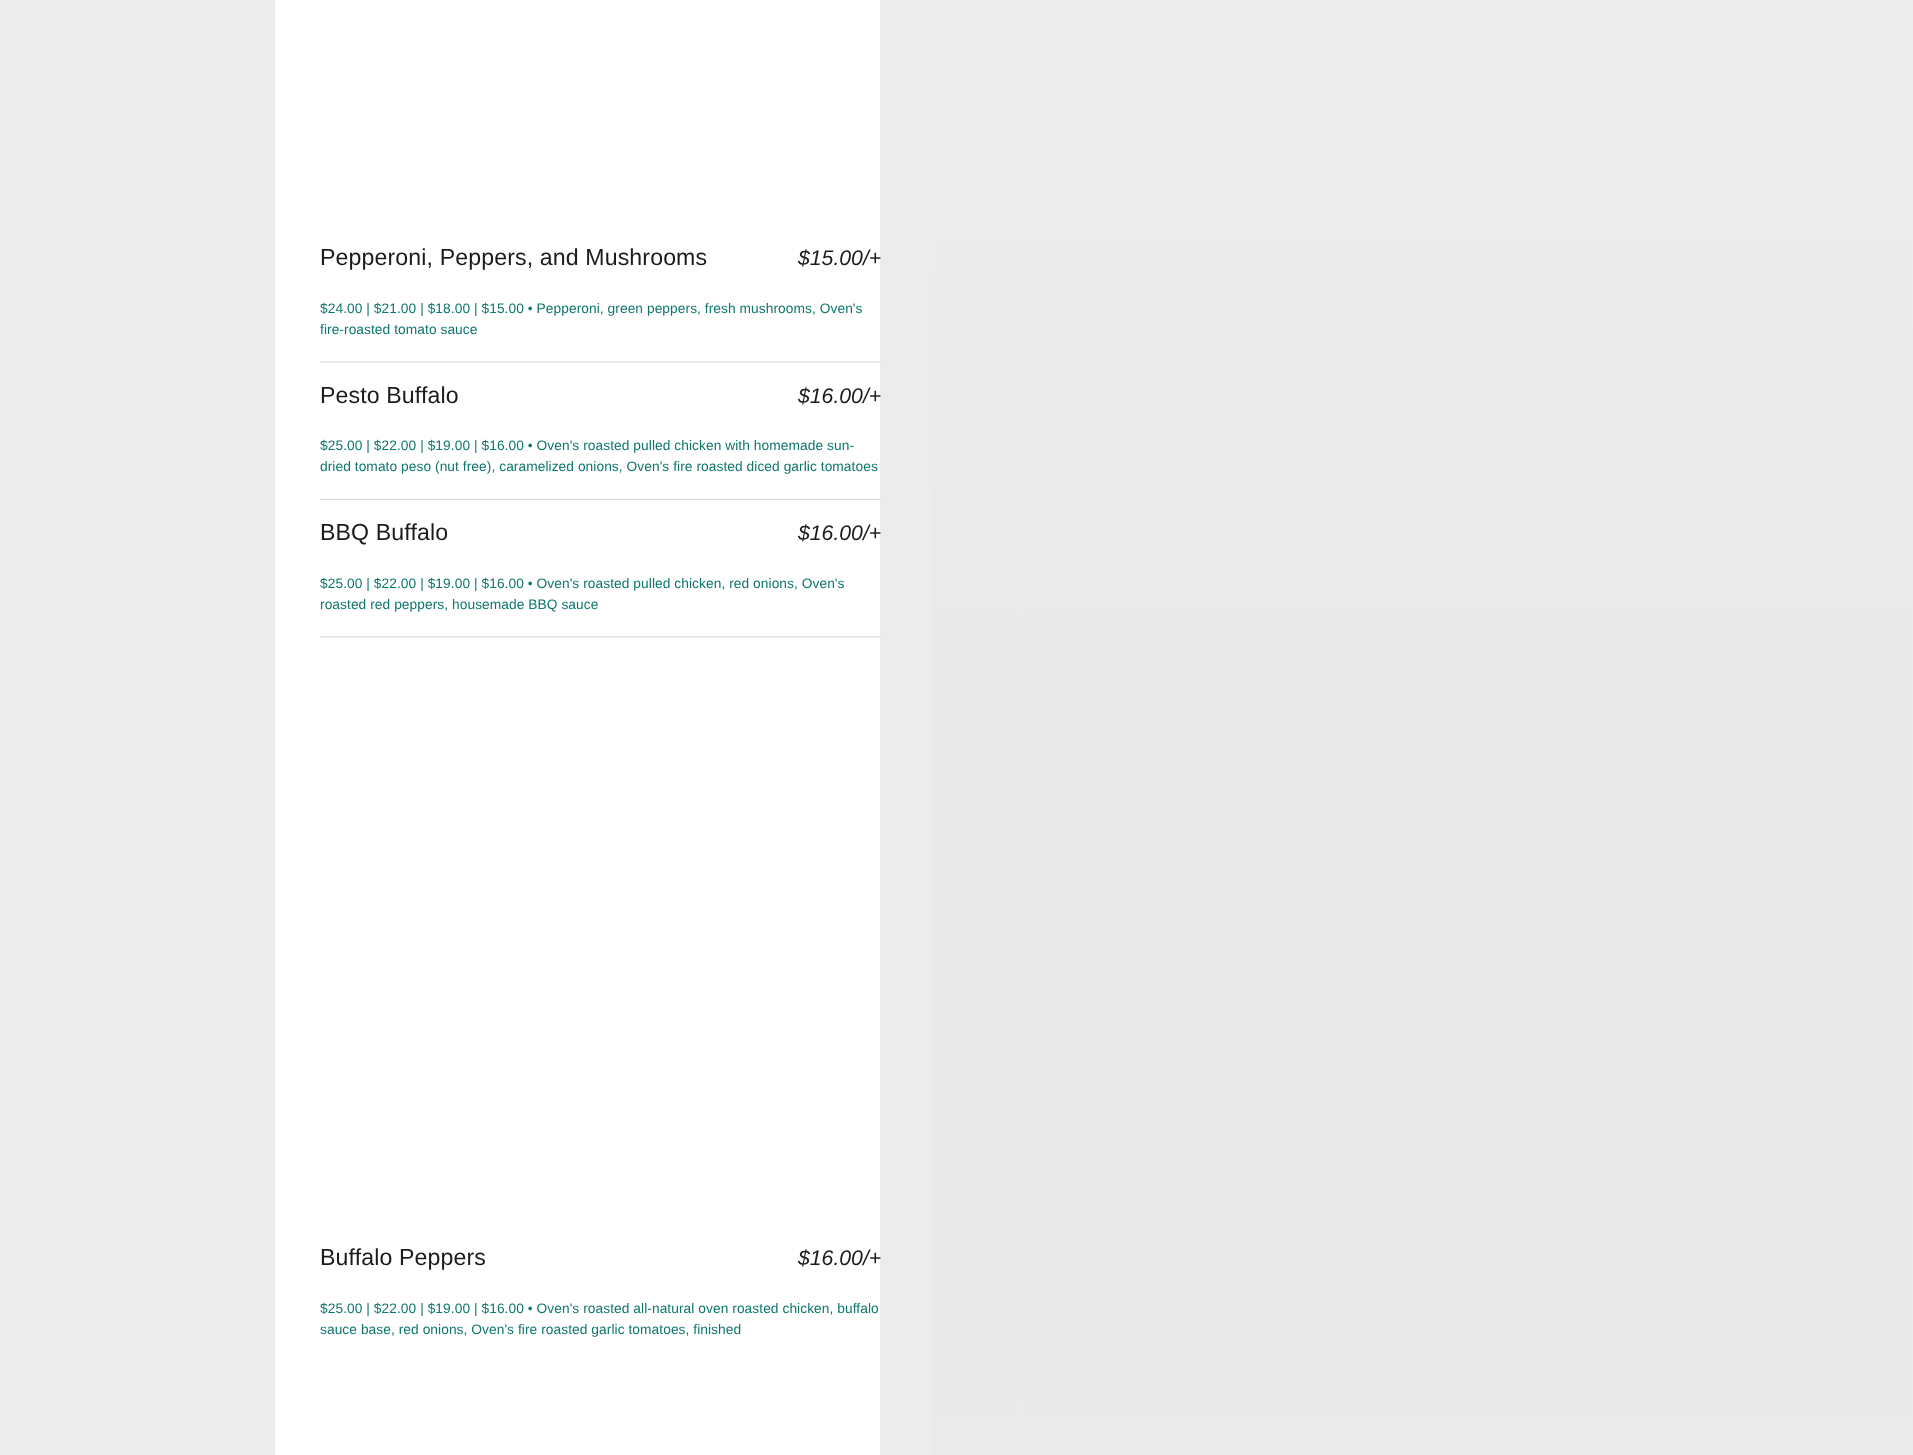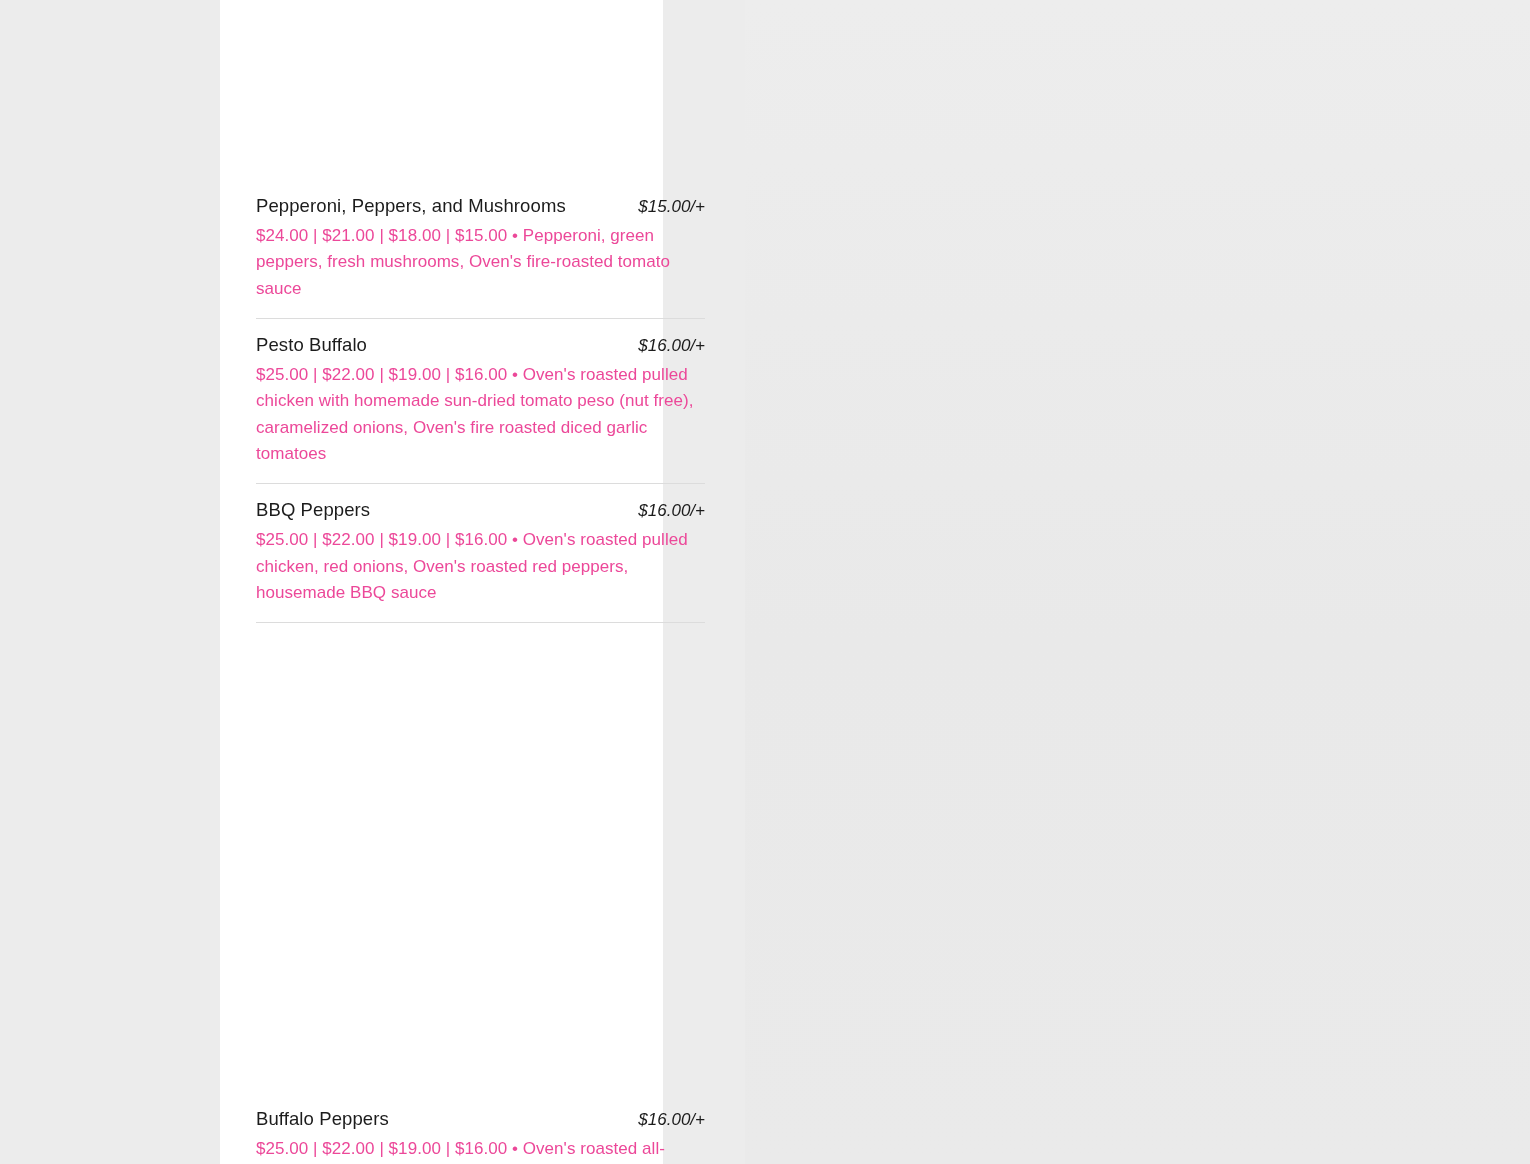--- a/index.html
+++ b/index.html
@@ -13,21 +13,21 @@
     overflow: hidden;
     font-family: "Liberation Sans", sans-serif;
     -webkit-font-smoothing: antialiased;
   }
 
   
   #page-sheet {
     position: absolute;
     left: 220px;
     top: 0;
-    width: 443px;
+    width: 484px;
     height: 1164px;
     background: #ffffff;
     box-sizing: border-box;
   }
 
   #menu-column {
     position: absolute;
     left: 36px;
     top: 0;
     width: 449px;
@@ -64,24 +64,24 @@
   .item-price {
     font-size: 17px;
     line-height: 1.35;
     color: #1c1c1c;
     white-space: nowrap;
     padding-left: 14px;
     font-style: italic;
   }
 
   .item-desc {
-    font-size: 17px;
+    font-size: 11px;
     line-height: 1.55;
-    color: #ec4899;
-    margin-top: 4px;
+    color: #0f766e;
+    margin-top: 20px;
     padding-bottom: 16px;
     letter-spacing: 0.05px;
   }
 
   
   #right-bg {
     position: absolute;
     left: 745px;
     top: 0;
     width: 785px;
@@ -119,21 +119,21 @@
     <div class="menu-item">
       <div class="item-head">
         <div class="item-name">Pesto Buffalo</div>
         <div class="item-price">$16.00/+</div>
       </div>
       <div class="item-desc">$25.00 | $22.00 | $19.00 | $16.00 • Oven's roasted pulled chicken with homemade sun-dried tomato peso (nut free), caramelized onions, Oven's fire roasted diced garlic tomatoes</div>
     </div>
 
     <div class="menu-item">
       <div class="item-head">
-        <div class="item-name">BBQ Peppers</div>
+        <div class="item-name">BBQ Buffalo</div>
         <div class="item-price">$16.00/+</div>
       </div>
       <div class="item-desc">$25.00 | $22.00 | $19.00 | $16.00 • Oven's roasted pulled chicken, red onions, Oven's roasted red peppers, housemade BBQ sauce</div>
     </div>
 
     <div class="image-spacer" style="height:470px"></div>
 
     <div class="menu-item no-rule">
       <div class="item-head">
         <div class="item-name">Buffalo Peppers</div>

